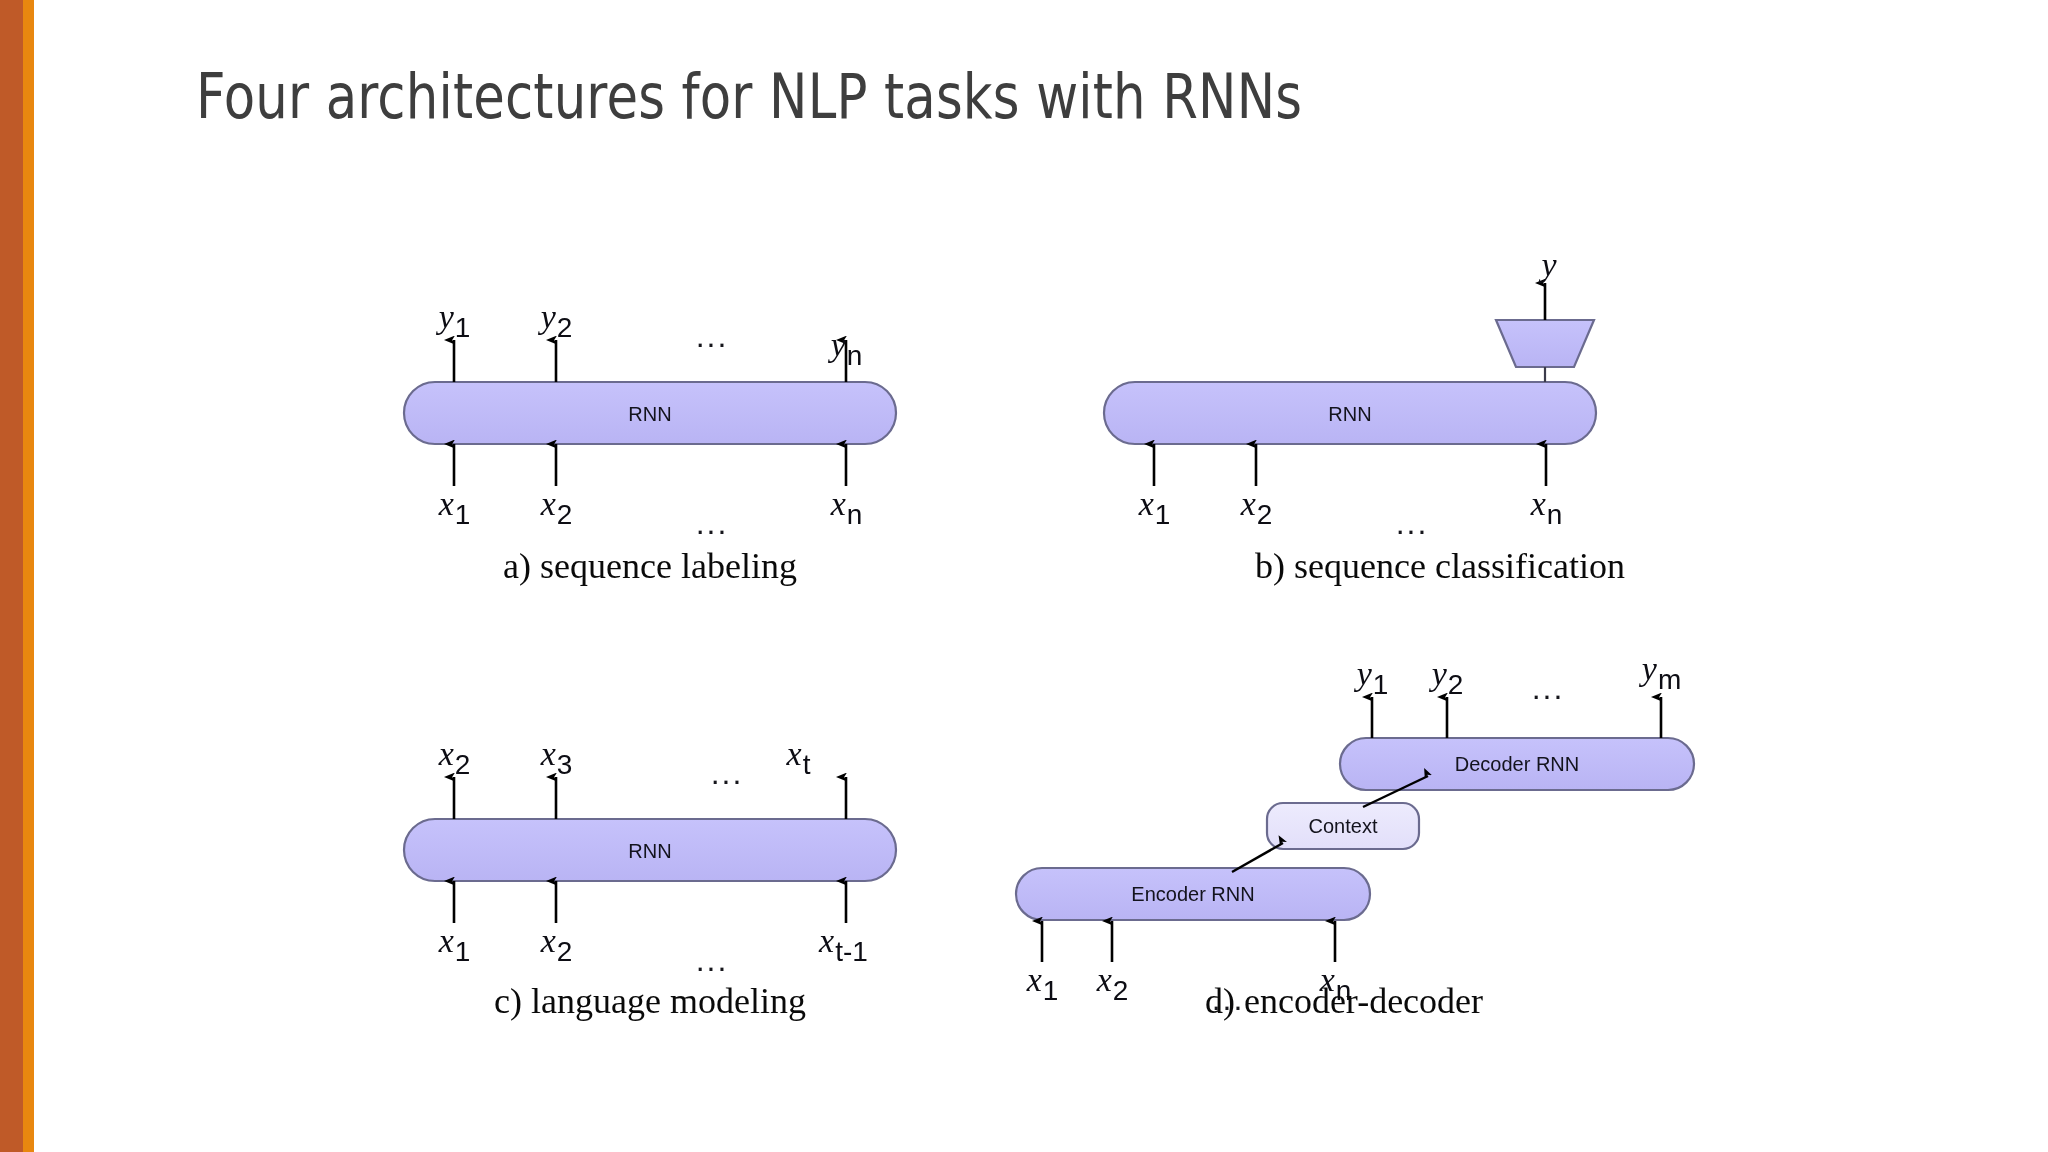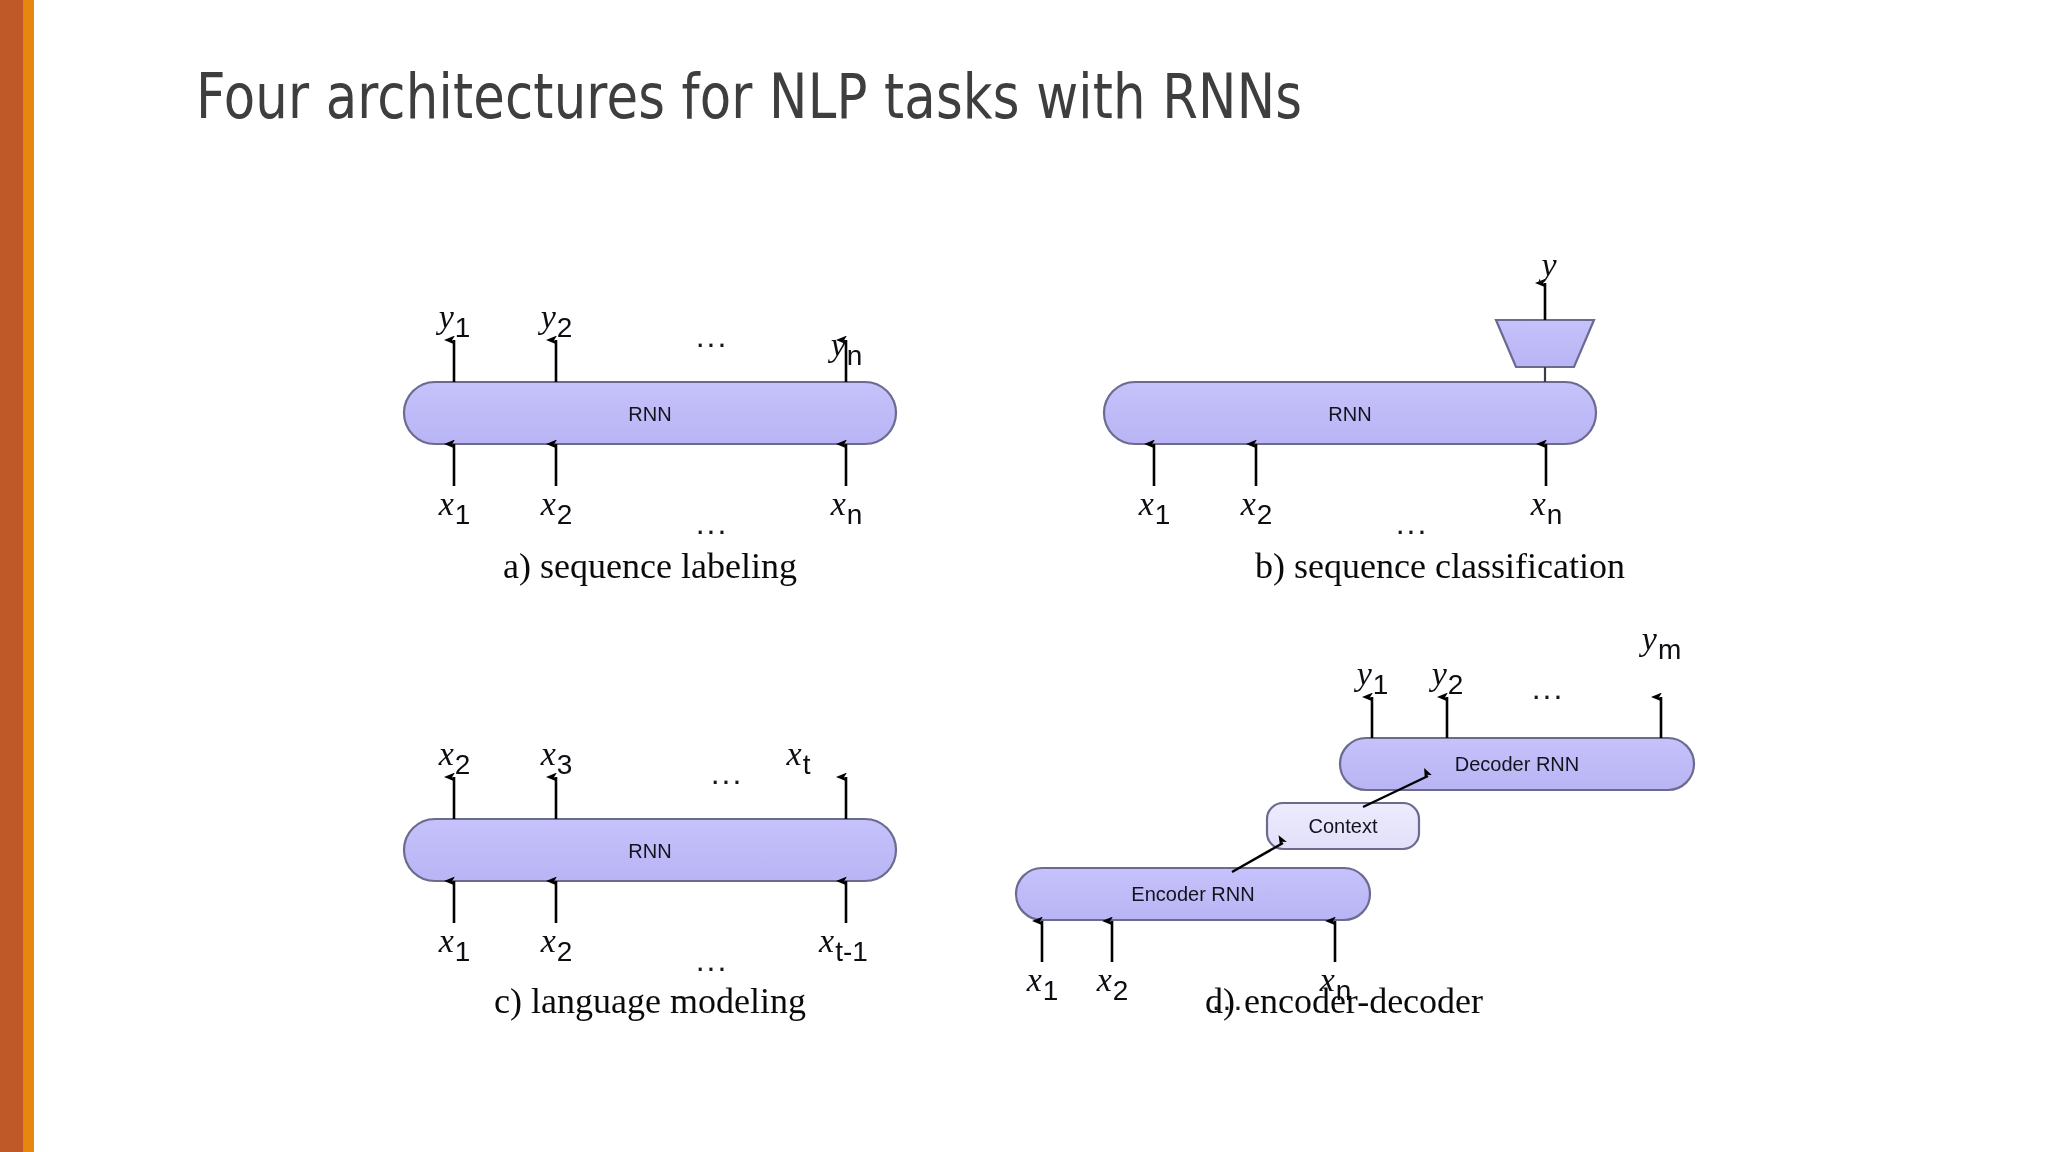--- a/index.html
+++ b/index.html
@@ -267,21 +267,21 @@
   <div class="box-label" style="left:1343px; top:826px;">Context</div>
   <div class="box-label" style="left:1517px; top:764px;">Decoder RNN</div>
 
   <div class="var-label" style="left:1372px; top:657px;">
     <span class="base">y</span><span class="sub">1</span>
   </div>
   <div class="var-label" style="left:1447px; top:657px;">
     <span class="base">y</span><span class="sub">2</span>
   </div>
   <div class="ellipsis-label" style="left:1548px; top:670px;">...</div>
-  <div class="var-label" style="left:1661px; top:622px;">
+  <div class="var-label" style="left:1661px; top:652px;">
     <span class="base">y</span><span class="sub">m</span>
   </div>
 
   <div class="var-label" style="left:1042px; top:963px;">
     <span class="base">x</span><span class="sub">1</span>
   </div>
   <div class="var-label" style="left:1112px; top:963px;">
     <span class="base">x</span><span class="sub">2</span>
   </div>
   <div class="ellipsis-label" style="left:1228px; top:981px;">...</div>

